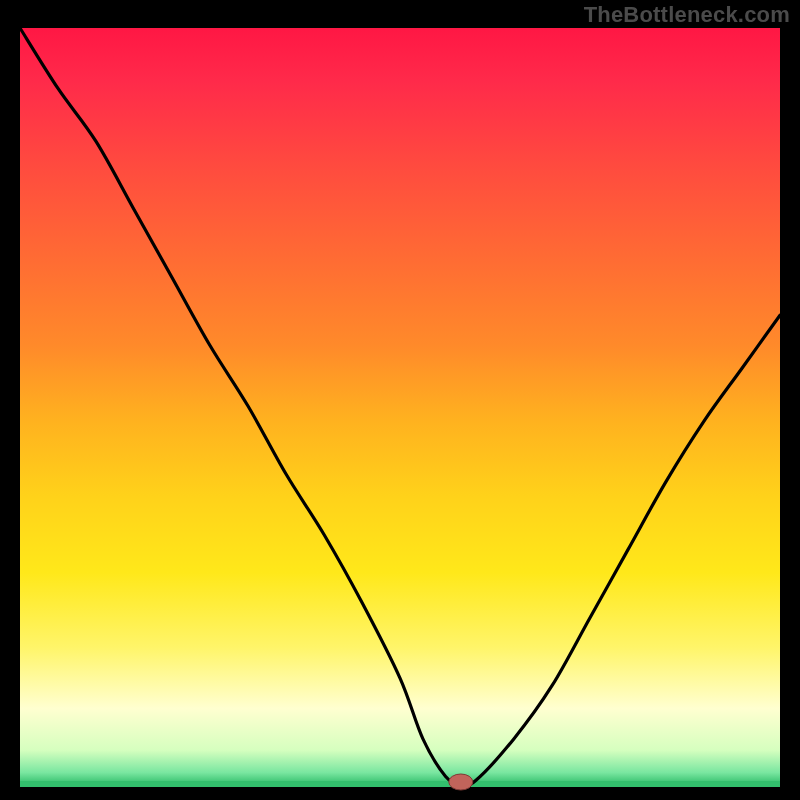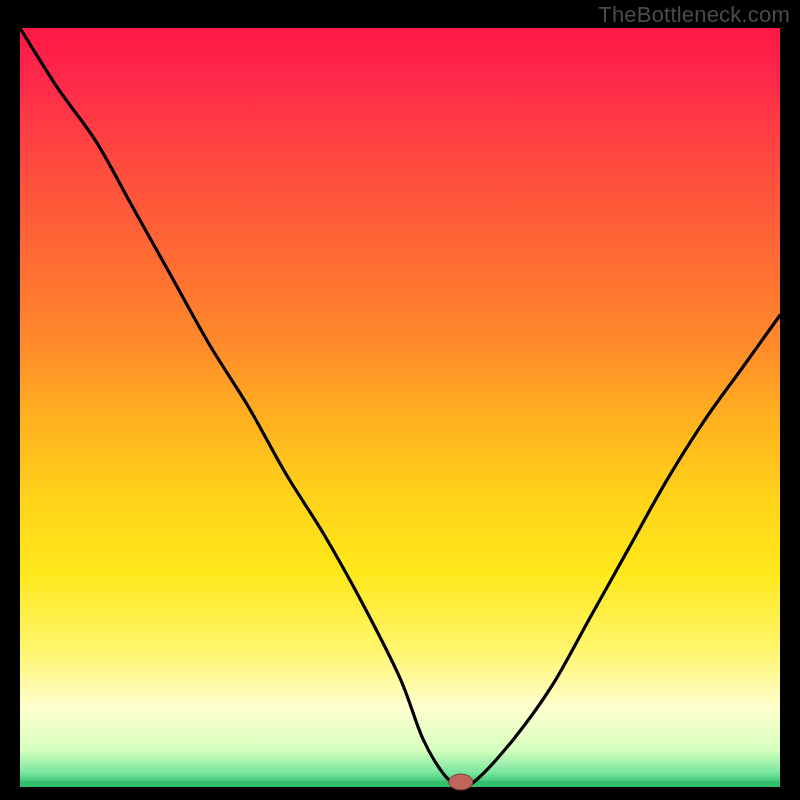--- a/index.html
+++ b/index.html
@@ -18,21 +18,21 @@
     height: 800px;
     box-sizing: border-box;
   }
   .watermark {
     position: absolute;
     top: 2px;
     right: 10px;
     color: #4b4b4b;
     font-family: Arial, Helvetica, sans-serif;
     font-size: 22px;
-    font-weight: 400;
+    font-weight: 700;
     letter-spacing: 0.2px;
     z-index: 20;
     user-select: none;
     text-align: right;
   }
   svg {
     position: absolute;
     left: 0;
     top: 0;
   }

